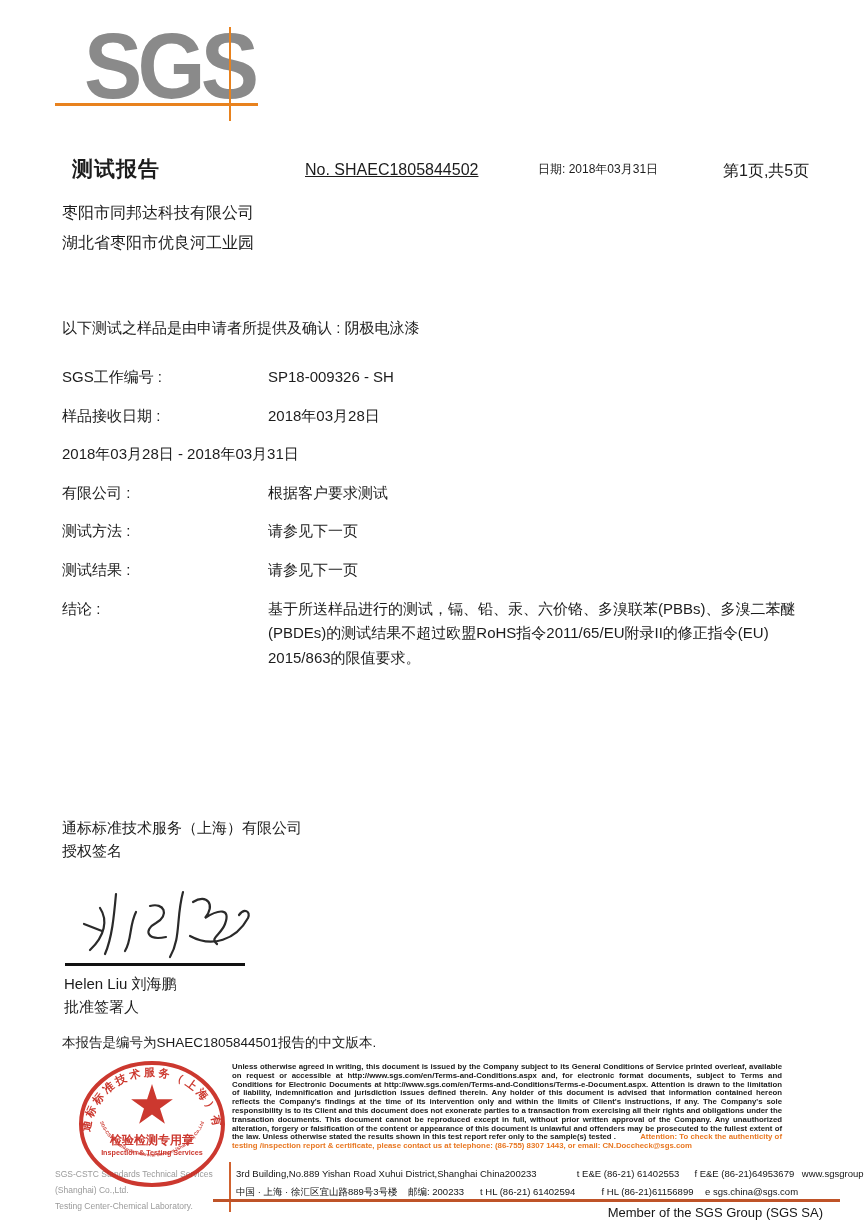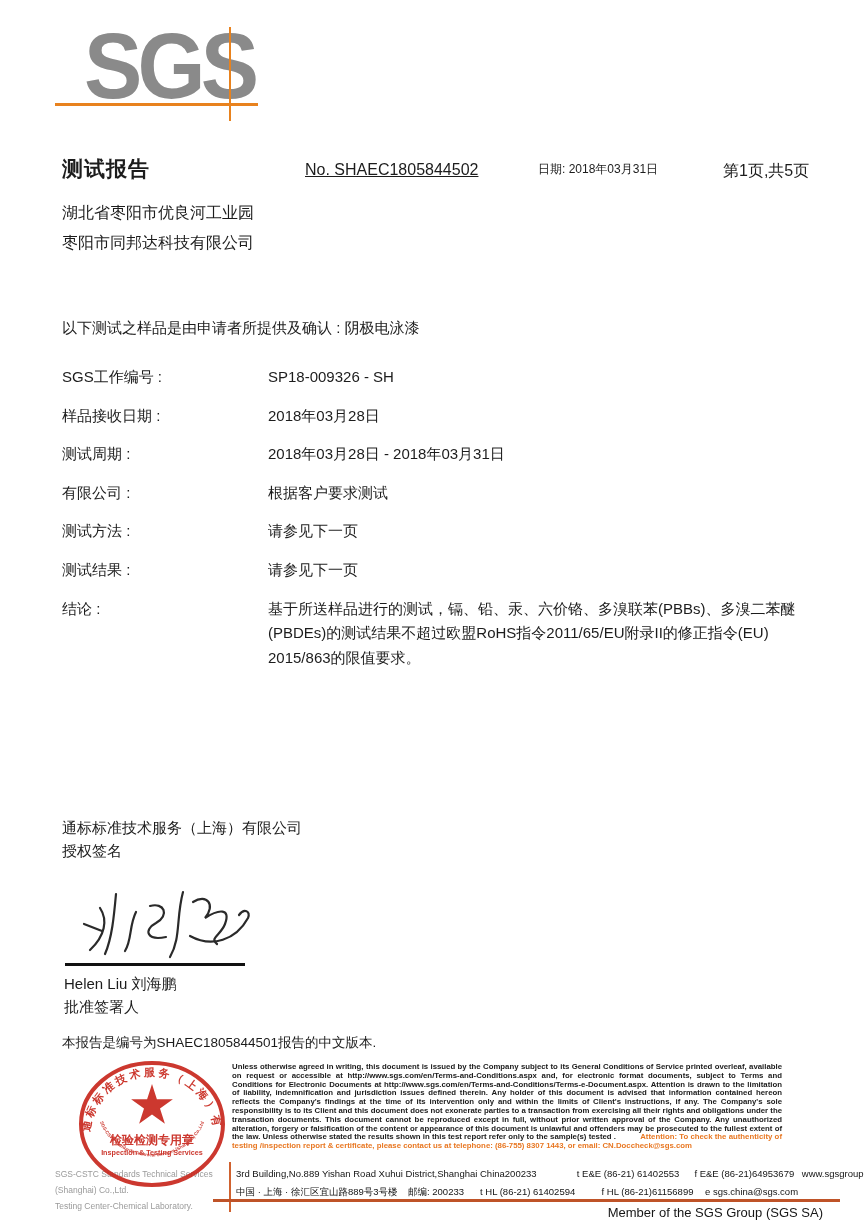--- a/index.html
+++ b/index.html
@@ -7,21 +7,21 @@
         font-family:"Liberation Sans","DejaVu Sans",sans-serif;color:#1c1c1c;}
 
   
   .sgs-text{position:absolute;left:84px;top:20px;font-size:92px;line-height:92px;
             font-weight:bold;color:#8a8a8a;letter-spacing:-5px;transform:scaleX(.95);
             transform-origin:left top;}
   .logo-hline{position:absolute;left:55px;top:103px;width:203px;height:3px;background:#e8821e;}
   .logo-vline{position:absolute;left:229px;top:27px;width:2px;height:94px;background:#e8821e;}
 
   
-  .title{position:absolute;left:62px;top:155px;font-size:21px;font-weight:bold;letter-spacing:1px;}
+  .title{position:absolute;left:72px;top:155px;font-size:21px;font-weight:bold;letter-spacing:1px;}
   .report-no{position:absolute;left:305px;top:161px;font-size:16px;text-decoration:underline;}
   .report-date{position:absolute;left:538px;top:161px;font-size:12px;}
   .page-ind{position:absolute;left:723px;top:161px;font-size:16px;}
 
   
   .client{position:absolute;left:62px;top:198px;font-size:16px;line-height:30px;
           font-family:"Liberation Serif","DejaVu Serif",serif;}
 
   
   .sample-line{position:absolute;left:62px;top:319px;font-size:15px;}
@@ -63,37 +63,36 @@
   <div class="sgs-text">SGS</div>
   <div class="logo-hline"></div>
   <div class="logo-vline"></div>
 
   <div class="title">测试报告</div>
   <div class="report-no">No. SHAEC1805844502</div>
   <div class="report-date">日期: 2018年03月31日</div>
   <div class="page-ind">第1页,共5页</div>
 
   <div class="client">
+    <div>枣阳市同邦达科技有限公司</div>
     <div>湖北省枣阳市优良河工业园</div>
-    <div>枣阳市同邦达科技有限公司</div>
   </div>
 
   <div class="sample-line">以下测试之样品是由申请者所提供及确认 : 阴极电泳漆</div>
 
   <div class="details">
     <div class="det-row">
       <span class="det-label">SGS工作编号 :</span>
       <span class="det-value">SP18-009326 - SH</span>
     </div>
     <div class="det-row">
       <span class="det-label">样品接收日期 :</span>
       <span class="det-value">2018年03月28日</span>
     </div>
     <div class="det-row">
-      <span class="det-label">测试周期 :</span>
       <span class="det-value">2018年03月28日 - 2018年03月31日</span>
     </div>
     <div class="det-row">
       <span class="det-label">有限公司 :</span>
       <span class="det-value">根据客户要求测试</span>
     </div>
     <div class="det-row">
       <span class="det-label">测试方法 :</span>
       <span class="det-value">请参见下一页</span>
     </div>

